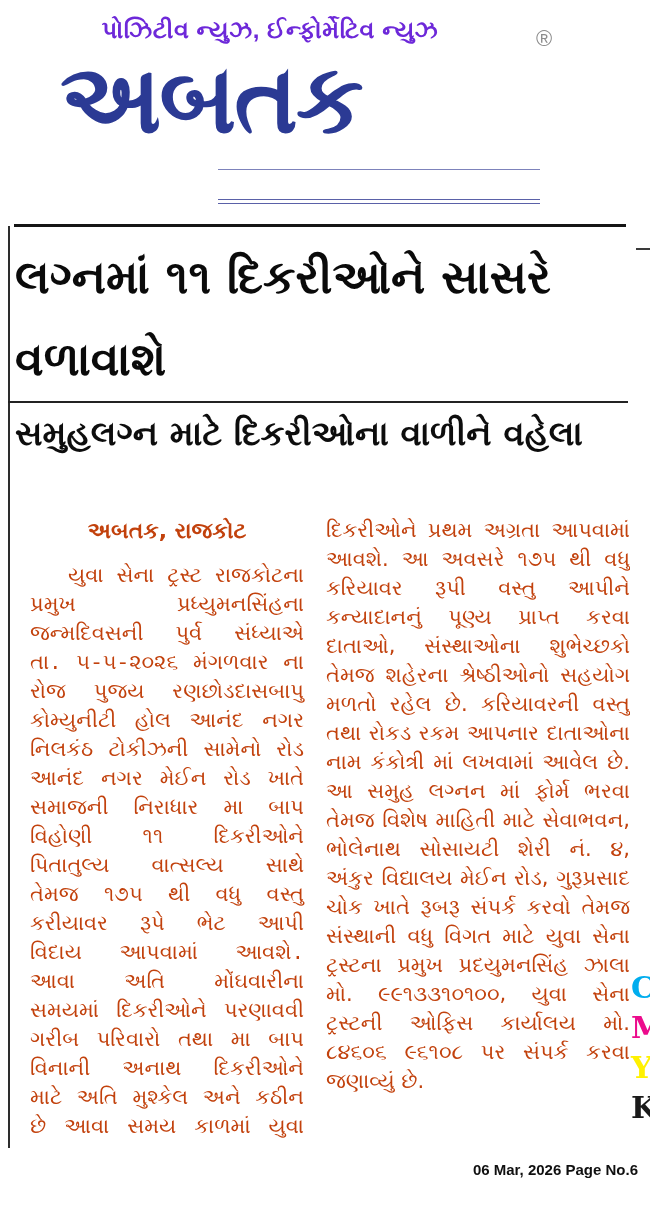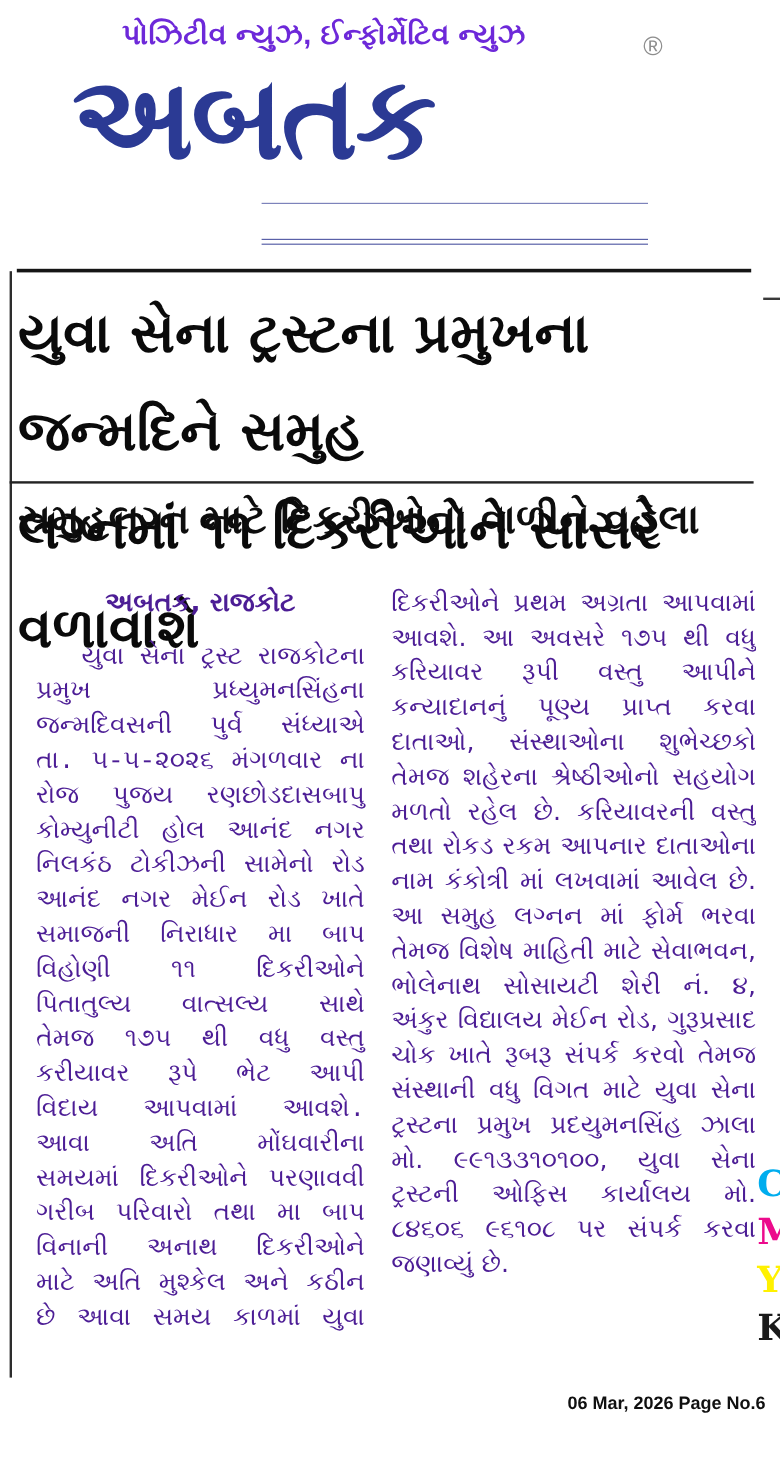--- a/index.html
+++ b/index.html
@@ -43,22 +43,22 @@
     font-family:"DejaVu Serif", serif; font-weight:bold; color:#0a0a0a;
     font-size:46px; line-height:82px;
   }
   .subheadline {
     position:absolute; left:15px; top:406px; width:615px;
     font-family:"DejaVu Serif", serif; font-weight:bold; color:#0d0d0d;
     font-size:34px; line-height:55px;
   }
   
   .col {
-    position:absolute; top:488px; height:622px; overflow:hidden;
-    font-size:21px; line-height:29px; text-align:justify; color:#4c1d95;
+    position:absolute; top:516px; height:622px; overflow:hidden;
+    font-size:21px; line-height:29px; text-align:justify; color:#c2410c;
     font-family:"DejaVu Sans", sans-serif;
   }
   .col1 { left:14px;  width:306px; }
   .col2 { left:326px; width:304px; }
   .dateline { text-align:center; font-weight:bold; font-size:22px; line-height:30px; }
   .body-par { text-indent:38px; margin:16px;font-family:Liberation Mono, monospace; }
   .body-par2 { margin:0; }
   
   .print-marks {
     position:absolute; left:631px; top:968px; width:26px;
@@ -84,21 +84,20 @@
   <div class="logo">અબતક</div>
   <div class="rule-under-logo"></div>
   <div class="rule-double"></div>
 
   <div class="article-top-rule"></div>
   <div class="article-left-rule"></div>
   <div class="stray-mark"></div>
   <div class="headline-divider"></div>
 
   <div class="headline">
-    <div>યુવા સેના ટ્રસ્ટના પ્રમુખના જન્મદિને સમુહ</div>
     <div>લગ્નમાં ૧૧ દિકરીઓને સાસરે વળાવાશે</div>
   </div>
 
   <div class="subheadline">
     <div>સમુહલગ્ન માટે દિકરીઓના વાળીને વહેલા</div>
   </div>
 
   <div class="col col1">
     <div class="dateline">અબતક, રાજકોટ</div>
     <p class="body-par">યુવા સેના ટ્રસ્ટ રાજકોટના પ્રમુખ પ્રધ્યુમનસિંહના જન્મદિવસની પુર્વ સંધ્યાએ તા. ૫-૫-૨૦૨૬ મંગળવાર ના રોજ પુજય રણછોડદાસબાપુ કોમ્યુનીટી હોલ આનંદ નગર નિલકંઠ ટોકીઝની સામેનો રોડ આનંદ નગર મેઈન રોડ ખાતે સમાજની નિરાધાર મા બાપ વિહોણી ૧૧ દિકરીઓને પિતાતુલ્ય વાત્સલ્ય સાથે તેમજ ૧૭૫ થી વધુ વસ્તુ કરીયાવર રૂપે ભેટ આપી વિદાય આપવામાં આવશે. આવા અતિ મોંઘવારીના સમયમાં દિકરીઓને પરણાવવી ગરીબ પરિવારો તથા મા બાપ વિનાની અનાથ દિકરીઓને માટે અતિ મુશ્કેલ અને કઠીન છે આવા સમય કાળમાં યુવા સેના ટ્રસ્ટ દ્વારા અનાથ દિકરીઓ તેમજ દિકરીના માતા અથવા પિતા હયાત નથી તથા જરૂરીયાતમંદ</p>

